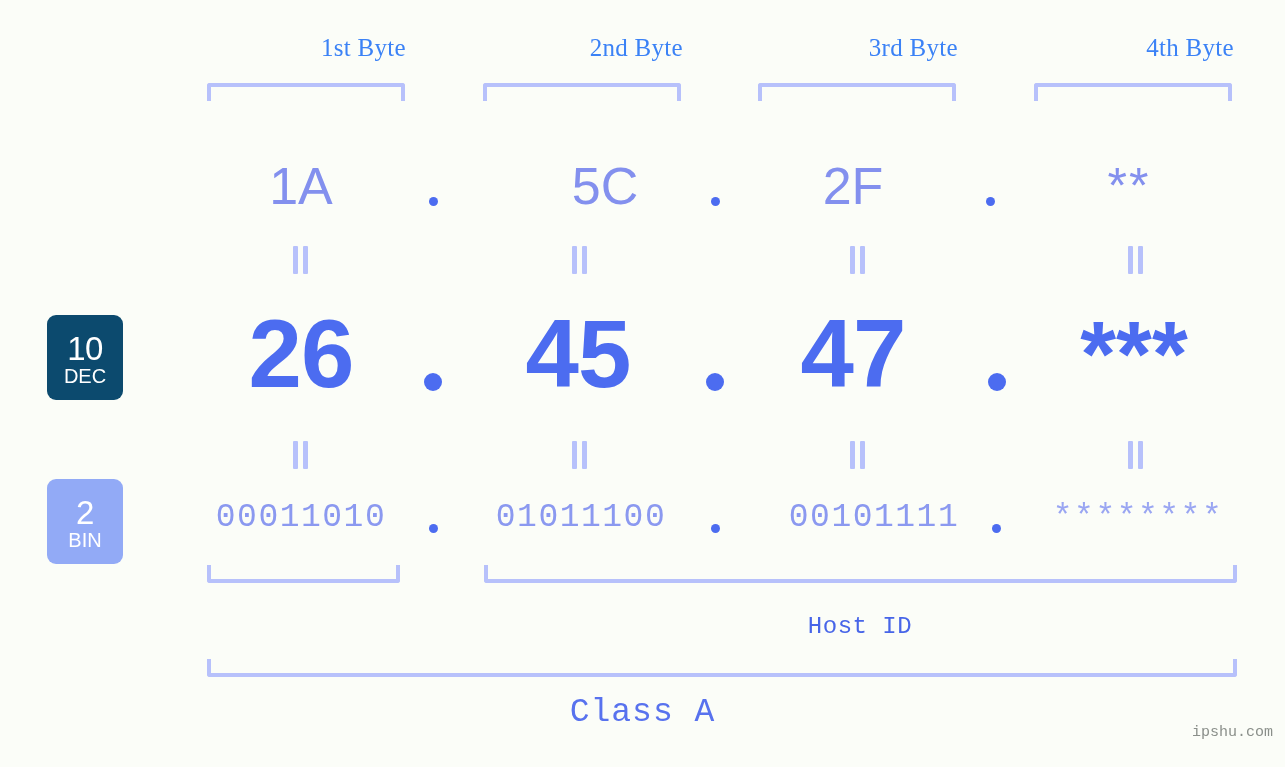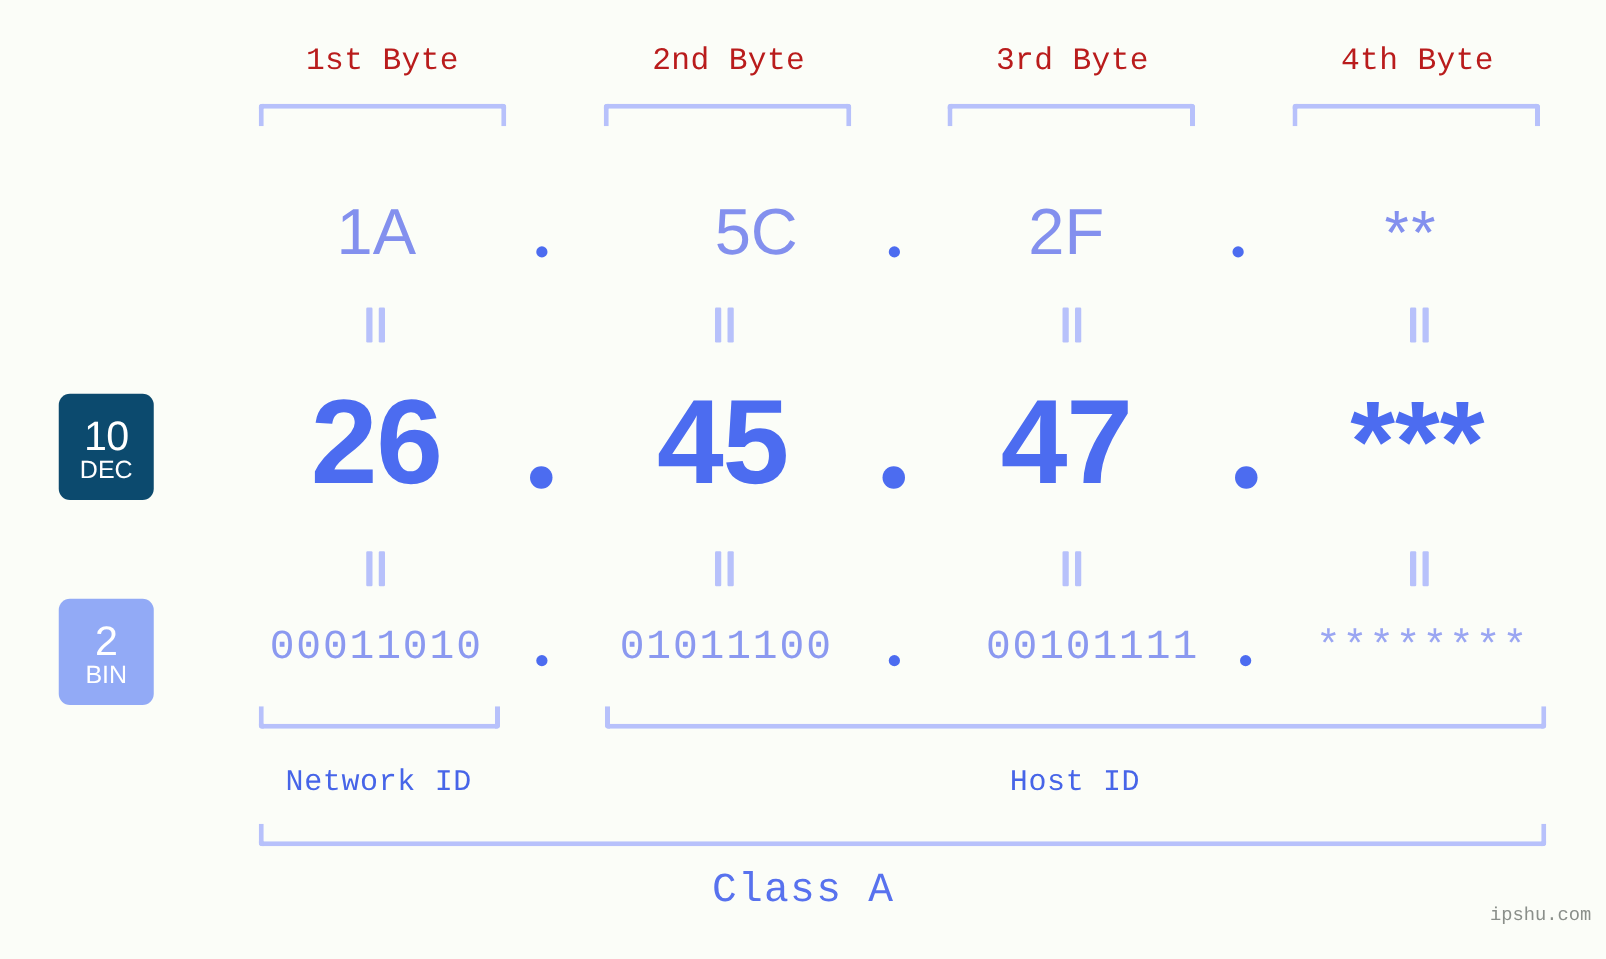--- a/index.html
+++ b/index.html
@@ -49,23 +49,23 @@
   }
   #badge-hex { top: 154px; background: #7a86ef; }
   #badge-dec { top: 315px; background: #0c4a6e; }
   #badge-bin { top: 479px; background: #92aaf6; }
 
   
   .byte-label {
     position: absolute;
     top: 34px;
     font-size: 25px;
-    color: #b91c1c;
-    text-align: center;
-    font-family: Liberation Mono, monospace;
+    color: #3b82f6;
+    text-align: right;
+    font-family: Liberation Serif, serif;
     letter-spacing: 0.3px;
   }
 
   
   .bracket-top {
     position: absolute;
     height: 18px;
     border-top: 4px solid #b7c1fb;
     border-left: 4px solid #b7c1fb;
     border-right: 4px solid #b7c1fb;
@@ -275,21 +275,20 @@
     <div class="cell" style="left:774px; width:200px;">00101111</div>
     <div class="cell star" style="left:1038px; width:200px;">********</div>
     <div class="dot dot-bin" style="left:429px;"></div>
     <div class="dot dot-bin" style="left:711px;"></div>
     <div class="dot dot-bin" style="left:992px;"></div>
   </div>
 
   <div class="bracket-bottom" style="left:207px; top:565px; width:193px;"></div>
   <div class="bracket-bottom" style="left:484px; top:565px; width:753px;"></div>
 
-  <div class="id-label" style="left:203px; top:613px; width:200px;">Network ID</div>
   <div class="id-label" style="left:760px; top:613px; width:200px;">Host ID</div>
 
   <div class="bracket-bottom" style="left:207px; top:659px; width:1030px;"></div>
   <div id="class-label">Class A</div>
 
   <div id="watermark">ipshu.com</div>
 
 </div>
 
 </body></html>

